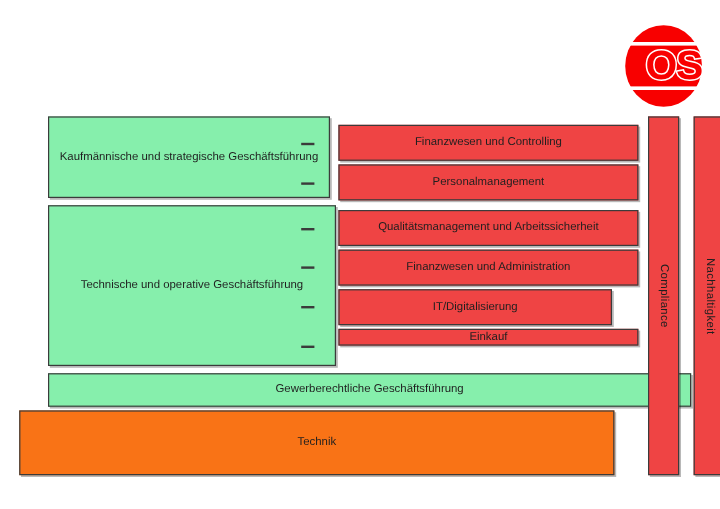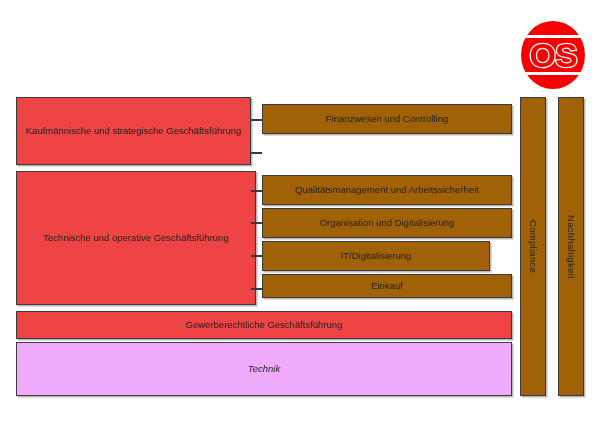--- a/index.html
+++ b/index.html
@@ -38,21 +38,21 @@
     background: #ffffff;
   }
   #logo .bar.top { top: 14px; }
   #logo .bar.bottom { bottom: 14px; }
   #logo .wordmark {
     position: absolute;
     left: 0;
     right: 0;
     top: 50%;
     transform: translateY(-50%);
-    text-align: center;
+    text-align: right;
     font-family: "Liberation Sans", sans-serif;
     font-weight: 700;
     font-size: 34px;
     line-height: 34px;
     letter-spacing: -1px;
     color: #f80000;
     -webkit-text-stroke: 2.5px #ffffff;
     paint-order: stroke fill;
   }
 
@@ -72,23 +72,23 @@
     display: flex;
     align-items: center;
     justify-content: center;
     text-align: center;
     font-size: 9.5px;
     line-height: 12px;
     color: #1f1f1f;
     padding: 2px 4px;
     box-shadow: 1.5px 1.5px 0 rgba(0,0,0,0.28);
   }
-  .box.red   { background: #ef4444; }
-  .box.light { background: #a16207; }
-  .box.mid   { background: #f0abfc; font-style: italic; }
+  .box.red   { background: #86efac; margin-left: 24px; }
+  .box.light { background: #ef4444; margin-left: 20px; }
+  .box.mid   { background: #f97316; }
 
   .box.vertical {
     writing-mode: vertical-rl;
     text-orientation: mixed;
     letter-spacing: 0.3px;
   }
 
   .connector {
     position: absolute;
     background: #3b3b3b;
@@ -107,37 +107,38 @@
 
 <div id="chart">
 
   <div class="box red" style="left:16px; top:97px; width:235px; height:68px;">Kaufmännische und strategische Geschäftsführung</div>
 
   <div class="connector" style="left:251px; top:119px; width:11px;"></div>
   <div class="connector" style="left:251px; top:152px; width:11px;"></div>
 
   <div class="box light" style="left:262px; top:104px; width:250px; height:30px;">Finanzwesen und Controlling</div>
 
+  <div class="box light" style="left:262px; top:137px; width:250px; height:30px;">Personalmanagement</div>
 
   <div class="box red" style="left:16px; top:171px; width:240px; height:134px;">Technische und operative Geschäftsführung</div>
 
   <div class="connector" style="left:251px; top:190px; width:11px;"></div>
   <div class="connector" style="left:251px; top:222px; width:11px;"></div>
   <div class="connector" style="left:251px; top:255px; width:11px;"></div>
   <div class="connector" style="left:251px; top:288px; width:11px;"></div>
 
   <div class="box light" style="left:262px; top:175px; width:250px; height:30px;">Qualitätsmanagement und Arbeitssicherheit</div>
 
-  <div class="box light" style="left:262px; top:208px; width:250px; height:30px;">Organisation und Digitalisierung</div>
+  <div class="box light" style="left:262px; top:208px; width:250px; height:30px;">Finanzwesen und Administration</div>
 
   <div class="box light" style="left:262px; top:241px; width:228px; height:30px;">IT/Digitalisierung</div>
 
-  <div class="box light" style="left:262px; top:274px; width:250px; height:24px;">Einkauf</div>
+  <div class="box light" style="left:262px; top:274px; width:250px; height:14px;">Einkauf</div>
 
-  <div class="box red" style="left:16px; top:311px; width:496px; height:28px;">Gewerberechtliche Geschäftsführung</div>
+  <div class="box red" style="left:16px; top:311px; width:536px; height:28px;">Gewerberechtliche Geschäftsführung</div>
 
   <div class="box mid" style="left:16px; top:342px; width:496px; height:54px;">Technik</div>
 
   <div class="box light vertical" style="left:520px; top:97px; width:26px; height:299px;">Compliance</div>
 
   <div class="box light vertical" style="left:558px; top:97px; width:26px; height:299px;">Nachhaltigkeit</div>
 
 </div>
 
 </body></html>

